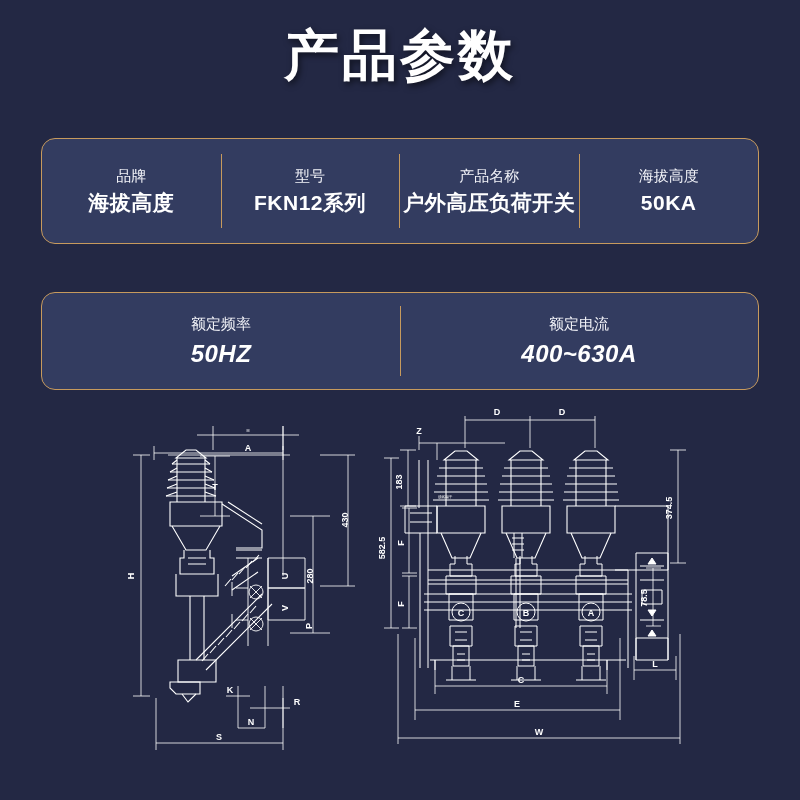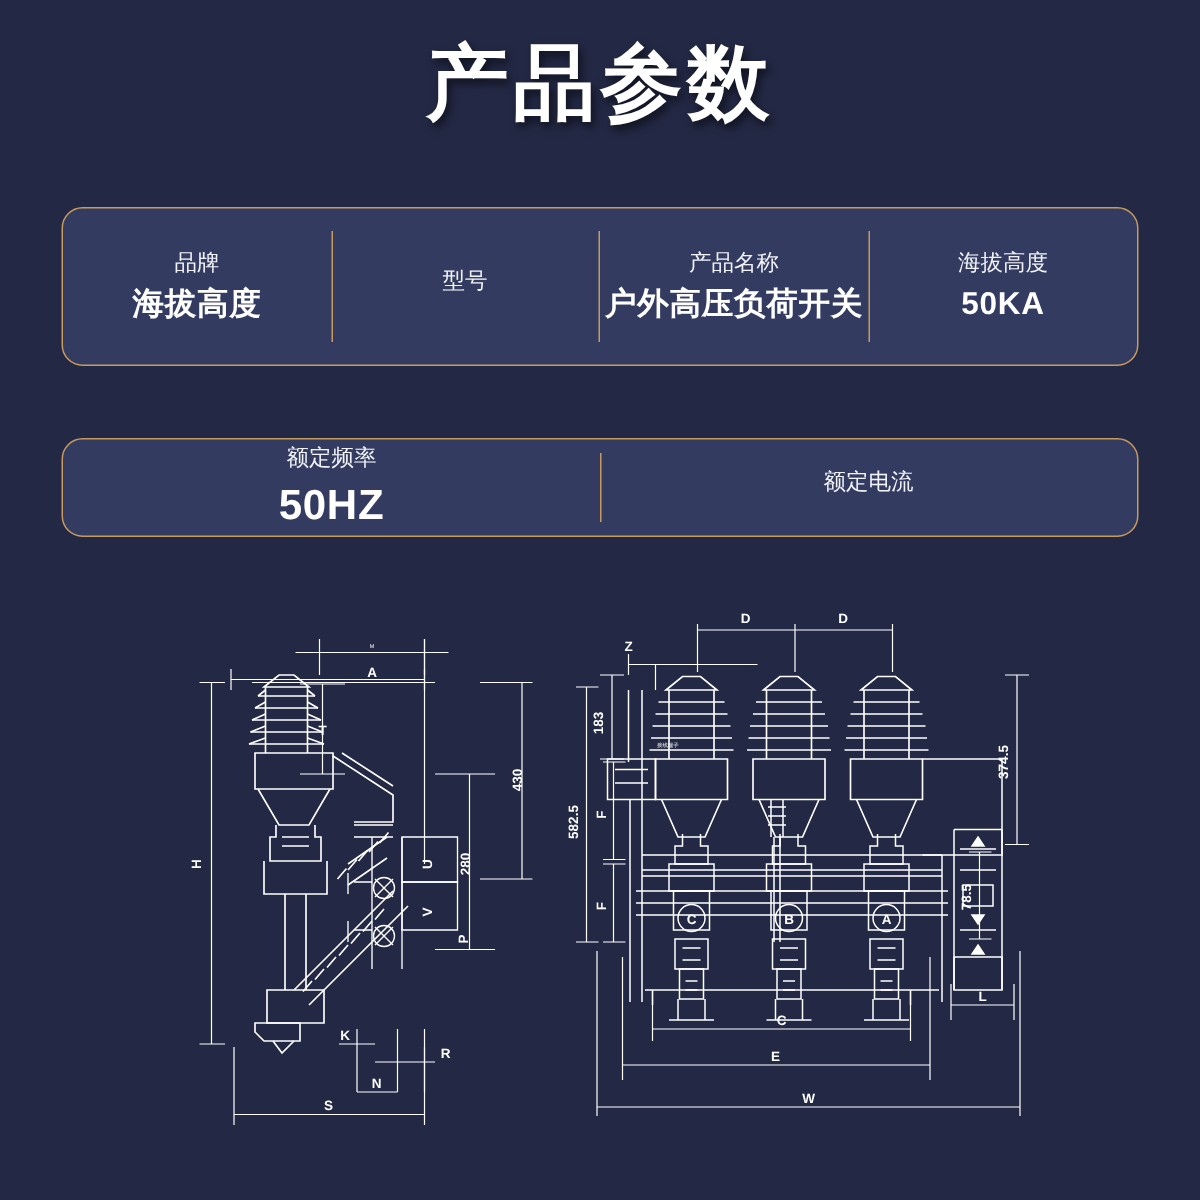--- a/index.html
+++ b/index.html
@@ -44,21 +44,21 @@
     left: 41px;
     width: 718px;
     box-sizing: border-box;
     background: #333c60;
     border: 1.5px solid #c79a5d;
     border-radius: 14px;
     display: flex;
     align-items: stretch;
   }
   #spec-card-1 { top: 138px; height: 106px; }
-  #spec-card-2 { top: 292px; height: 66px; }
+  #spec-card-2 { top: 292px; height: 98px; }
 
   .cell {
     flex: 1 1 0;
     display: flex;
     flex-direction: column;
     align-items: center;
     justify-content: center;
     position: relative;
     padding: 0 4px;
     box-sizing: border-box;
@@ -82,21 +82,21 @@
   }
   .cell-value {
     color: #ffffff;
     font-size: 21px;
     font-weight: bold;
     letter-spacing: 0.5px;
     line-height: 1.15;
     white-space: nowrap;
   }
   #spec-card-2 .cell-label { font-size: 15px; }
-  #spec-card-2 .cell-value { font-size: 28px; }
+  #spec-card-2 .cell-value { font-size: 24px; font-style: italic; }
 
   
   .drawings {
     position: absolute;
     left: 0;
     top: 398px;
     width: 800px;
     height: 402px;
   }
   .drawings svg { display: block; }
@@ -122,38 +122,40 @@
     <div class="title">产品参数</div>
   </div>
 
   <div class="card" id="spec-card-1">
     <div class="cell">
       <div class="cell-label">品牌</div>
       <div class="cell-value">海拔高度</div>
     </div>
     <div class="cell">
       <div class="cell-label">型号</div>
+      <div class="cell-value">FKN12系列</div>
     </div>
     <div class="cell">
       <div class="cell-label">产品名称</div>
       <div class="cell-value">户外高压负荷开关</div>
     </div>
     <div class="cell">
       <div class="cell-label">海拔高度</div>
       <div class="cell-value">50KA</div>
     </div>
   </div>
 
   <div class="card" id="spec-card-2">
     <div class="cell">
       <div class="cell-label">额定频率</div>
       <div class="cell-value">50HZ</div>
     </div>
     <div class="cell">
       <div class="cell-label">额定电流</div>
+      <div class="cell-value">400~630A</div>
     </div>
   </div>
 
   <div class="drawings">
     <svg width="800" height="402" viewBox="0 0 800 402">
 
       <g>
 
         <g class="dwg-line" stroke-width="0.8">
 

